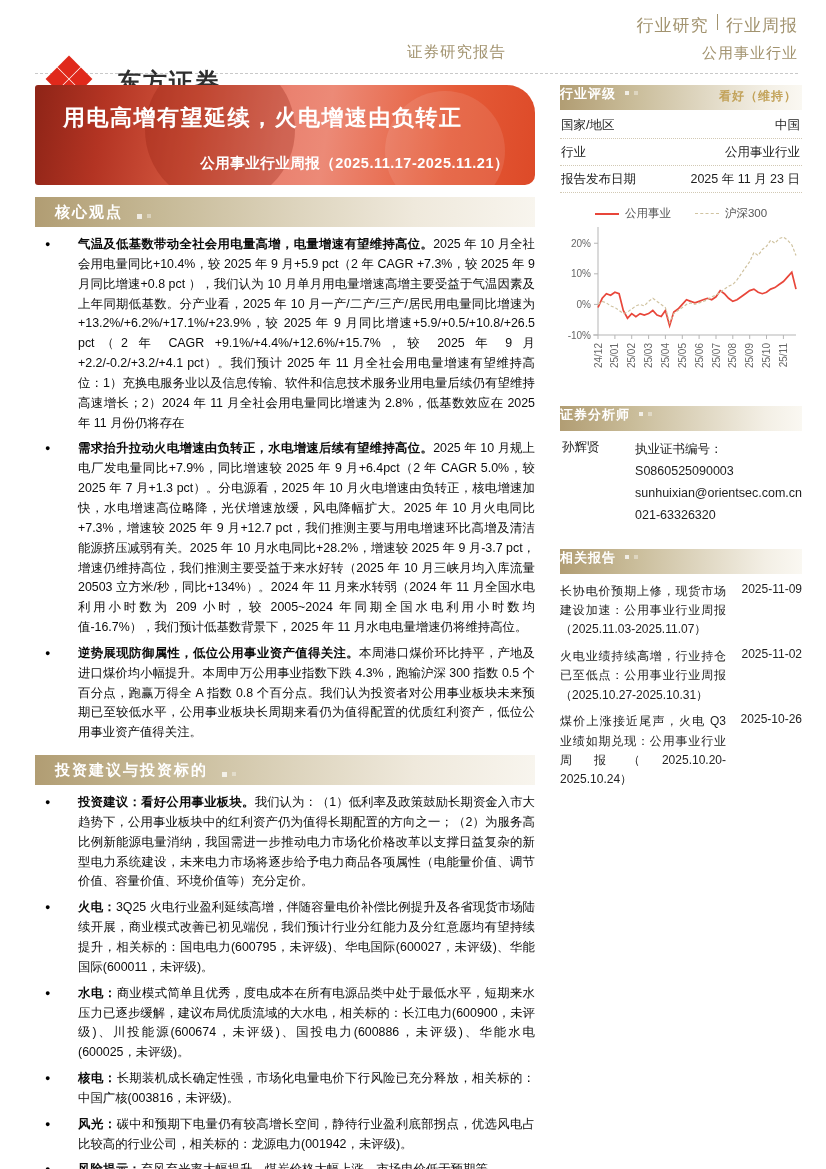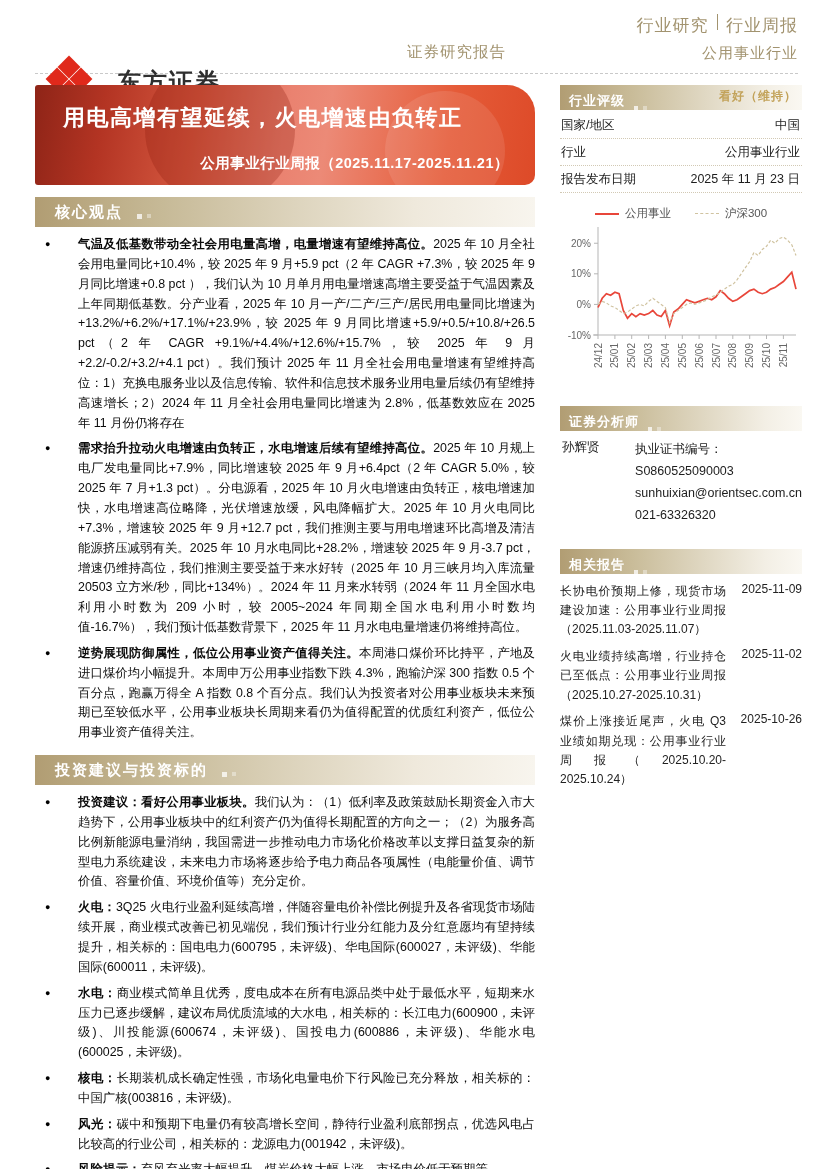--- a/index.html
+++ b/index.html
@@ -47,23 +47,23 @@
   .dotrow i:last-child { opacity:0.5; width:4px; height:4px; }
 
   
   ul.bullets { list-style:none; }
   li.bullet { position:relative; padding-left:43px; margin-bottom:6px;
     font-size:12.4px; line-height:1.6; text-align:justify; color:#0c0c0c; }
   li.bullet .marker { position:absolute; left:10px; top:2px; font-size:9px; color:#000; }
   li.bullet b { letter-spacing:0.2px; }
 
   
-  .side-banner { height:25px; display:flex; align-items:flex-end; position:relative;
+  .side-banner { height:25px; display:flex; align-items:flex-start; position:relative;
     background:linear-gradient(90deg,#b19d73 0%,#c9bc99 30%,#e0d8c3 60%,#f3efe5 85%,#faf8f2 100%);
-    color:#fff; font-size:13px; font-weight:bold; letter-spacing:1px; padding-left:9px; }
+    color:#fff; font-size:13px; font-weight:bold; letter-spacing:1px; }
   .side-banner .dotrow { margin-left:9px; margin-top:6px; }
   .side-banner .dotrow i { width:4px; height:4px; }
   .rating-value { position:absolute; right:5px; top:3px; color:#c2a259; font-size:12px; font-weight:bold; letter-spacing:1px; }
 
   .info-rows { margin-top:2px; }
   .info-row { display:flex; justify-content:space-between; align-items:center;
     font-size:12.5px; color:#1d1d1d; padding:5px 2px 4px 1px; border-bottom:1px dotted #d2c9b4; }
   .info-row .val { font-weight:400; }
 
   .legend { display:flex; justify-content:center; align-items:center; gap:24px;

